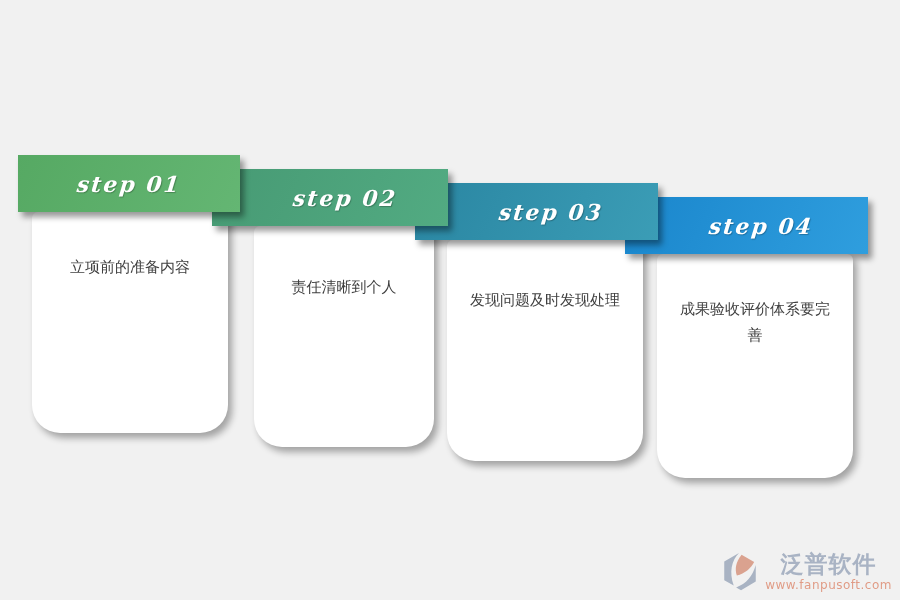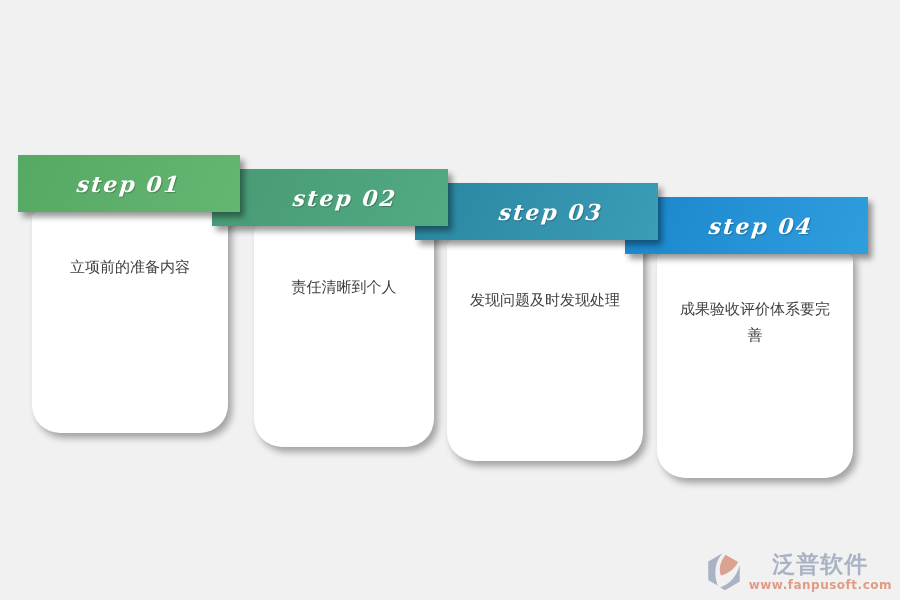--- a/index.html
+++ b/index.html
@@ -52,21 +52,21 @@
     position:absolute;right:8px;bottom:6px;
     display:flex;align-items:center;
     opacity:0.66;
   }
   .watermark .mark{width:42px;height:42px;margin-right:4px;margin-top:2px;}
   .watermark .wm-text{display:flex;flex-direction:column;align-items:center;}
   .watermark .brand{
     color:#8494ad;font-weight:bold;font-size:23px;line-height:1.1;letter-spacing:1px;
   }
   .watermark .site{
-    color:#d8704f;font-weight:bold;font-size:12px;letter-spacing:0.5px;margin-top:1px;
+    color:#d8704f;font-weight:normal;font-size:12px;letter-spacing:0.5px;margin-top:1px;
   }
 </style>
 </head>
 <body>
 
 <div class="stage">
 
   <div class="ribbon r1">
     <span class="lbl">step 01</span>
   </div>

